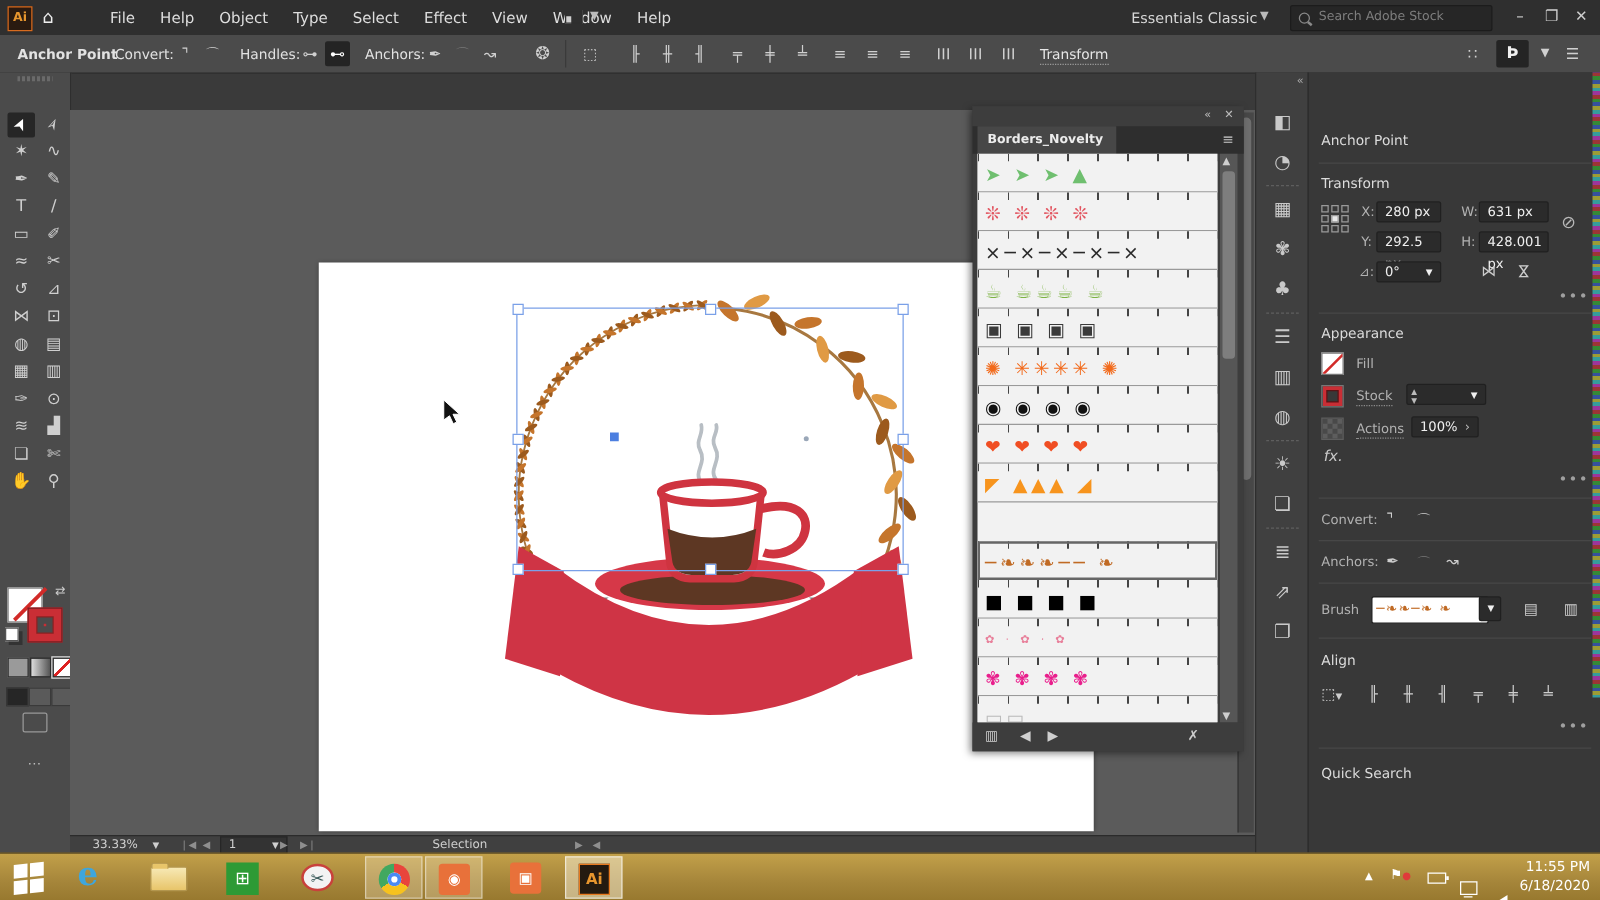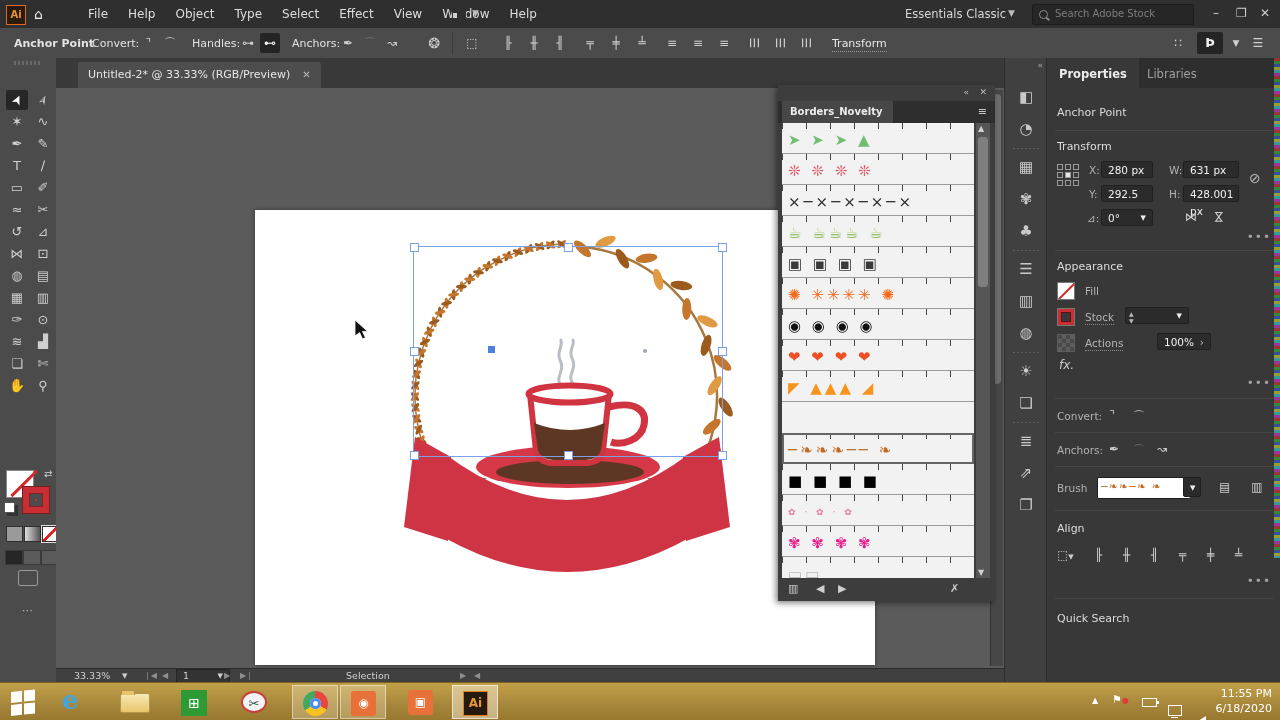--- a/index.html
+++ b/index.html
@@ -252,25 +252,20 @@
     <div class="abs clrbtn" style="left:6px;background:#9a9a9a;"></div>
     <div class="abs clrbtn" style="left:24px;background:linear-gradient(90deg,#ddd,#555);"></div>
     <div class="abs clrbtn" style="left:42px;background:linear-gradient(-45deg,#fff 44%,#d22 44% 56%,#fff 56%);outline:1px solid #ddd;"></div>
     <div class="abs dmode on" style="left:5px;"></div>
     <div class="abs dmode" style="left:23px;"></div>
     <div class="abs dmode" style="left:41px;"></div>
     <div id="screenmode" class="abs"></div>
     <div id="tb-ellipsis" class="abs">⋯</div>
   </div>
 
-  <div id="tabbar" class="abs">
-    <div id="doctab" class="abs">
-      <span>Untitled-2* @ 33.33% (RGB/Preview)</span><span id="tabclose">✕</span>
-    </div>
-  </div>
 
   <div id="docarea" class="abs">
     <div id="artboard" class="abs">
       <svg width="620" height="455" viewBox="0 0 620 455">
         <g id="wreath">
             <path d="M306.6952765012199,34.09259429309745 A152,152 0 0 0 192.22236545177822,279.5805442495" fill="none" stroke="#a87840" stroke-width="1.5"></path>
             <path d="M327.67926949014804,36.82171569475901 A150,150 0 0 1 426.9066664678467,282.4181414529809" fill="none" stroke="#a87840" stroke-width="2.5"></path>
             <ellipse cx="306.6952765012199" cy="34.09259429309745" rx="5.5" ry="1.9" fill="#c5752c" transform="rotate(-44 306.6952765012199 34.09259429309745)"></ellipse>
             <ellipse cx="306.6952765012199" cy="34.09259429309745" rx="5.5" ry="1.9" fill="#9c5a1d" transform="rotate(40 306.6952765012199 34.09259429309745)"></ellipse>
             <ellipse cx="295.58409793268453" cy="34.88905347620806" rx="5.5" ry="1.9" fill="#9c5a1d" transform="rotate(-48.2 295.58409793268453 34.88905347620806)"></ellipse>
@@ -455,24 +450,20 @@
     <div class="dkdiv" style="top:294px;"></div>
     <span class="dk" style="top:300px;">☀</span>
     <span class="dk" style="top:332px;">❏</span>
     <div class="dkdiv" style="top:364px;"></div>
     <span class="dk" style="top:370px;">≣</span>
     <span class="dk" style="top:402px;">⇗</span>
     <span class="dk" style="top:434px;">❐</span>
   </div>
 
   <div id="props" class="abs">
-    <div class="tabs abs">
-      <span class="abs ptab on" style="left:0;">Properties</span>
-      <span class="abs ptab" style="left:88px;">Libraries</span>
-    </div>
     <div class="abs psec-h" style="left:10px;top:48px;">Anchor Point</div>
     <div class="abs pdiv" style="top:72px;"></div>
 
     <div class="abs psec-h" style="left:10px;top:82px;">Transform</div>
     <div id="refgrid" class="abs" style="left:10px;top:106px;">
       <span></span>
         <span></span>
         <span></span>
         <span></span>
         <span class="c"></span>
@@ -502,21 +493,21 @@
     <span class="abs plabel" style="left:38px;top:227px;">Fill</span>
     <div class="abs swatch" id="stroke-swatch" style="left:10px;top:250px;"></div>
     <span class="abs plabel ulink" style="left:38px;top:253px;">Stock</span>
     <div class="abs pfield" style="left:78px;top:249px;width:64px;">
       <span style="float:left;font-size:6px;line-height:7px;margin:2px 2px 0 -3px;color:#bbb;">▲<br>▼</span>
       <span></span>
       <span style="float:right;font-size:7px;">▼</span>
     </div>
     <div class="abs swatch" id="opacity-swatch" style="left:10px;top:276px;"></div>
     <span class="abs plabel ulink" style="left:38px;top:279px;">Actions</span>
-    <div class="abs pfield" style="left:82px;top:275px;width:54px;margin-left:28px;"><span>100%</span><span style="float:right;color:#bbb;">›</span></div>
+    <div class="abs pfield" style="left:82px;top:275px;width:54px;"><span>100%</span><span style="float:right;color:#bbb;">›</span></div>
     <span class="abs" style="left:12px;top:300px;font-style:italic;font-size:12px;color:#c9c9c9;">fx.</span>
     <span class="abs dots3" style="right:10px;top:318px;">•••</span>
     <div class="abs pdiv" style="top:340px;"></div>
 
     <span class="abs plabel" style="left:10px;top:352px;">Convert:</span>
     <span class="abs pic" style="left:62px;top:350px;">⌝</span>
     <span class="abs pic" style="left:86px;top:350px;">⌒</span>
     <div class="abs pdiv" style="top:374px;"></div>
     <span class="abs plabel" style="left:10px;top:386px;">Anchors:</span>
     <span class="abs pic" style="left:62px;top:384px;">✒</span>

